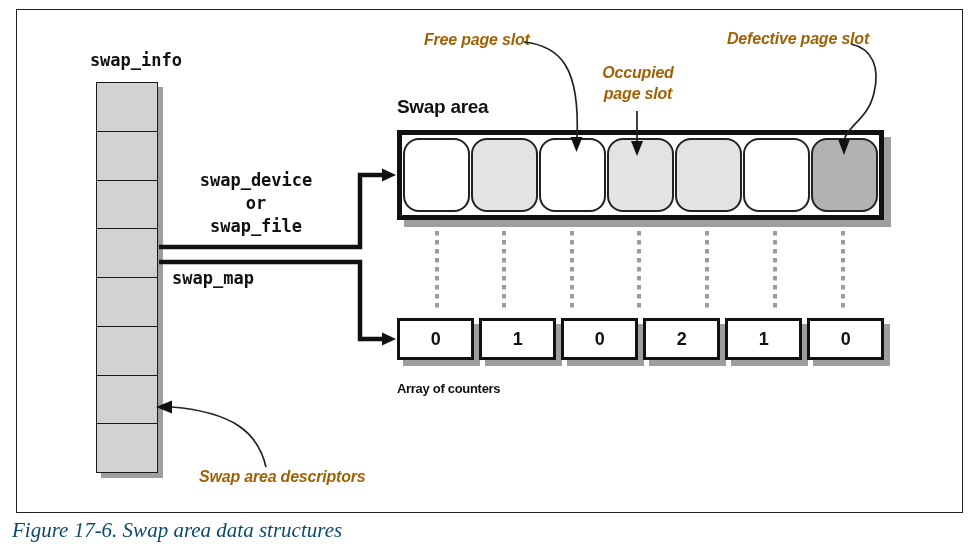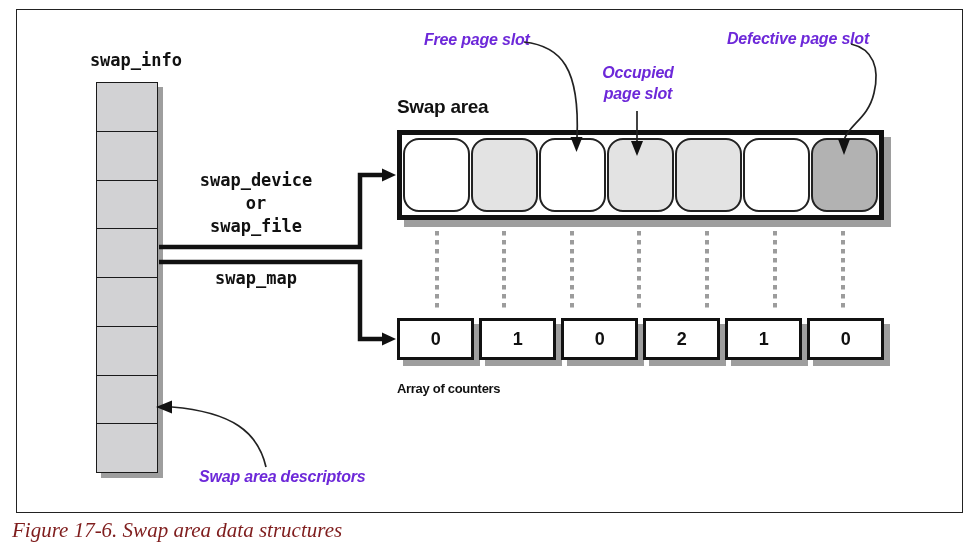--- a/index.html
+++ b/index.html
@@ -12,36 +12,36 @@
     position:absolute;left:16px;top:9px;width:947px;height:504px;
     border:1.5px solid #222;background:#fff;box-sizing:border-box;
   }
   
   .code{
     font-family:"DejaVu Sans Mono","Liberation Mono",monospace;
     font-weight:600;font-size:17px;color:#111;
   }
   .lbl-swap-info{position:absolute;left:78px;top:50px;width:104px;text-align:right;}
   .lbl-device{position:absolute;left:172px;top:169px;width:168px;text-align:center;line-height:23px;}
-  .lbl-map{position:absolute;left:172px;top:268px;width:168px;text-align:center;}
+  .lbl-map{position:absolute;left:172px;top:268px;width:168px;}
   
   .swap-info-array{
     position:absolute;left:96px;top:82px;width:62px;height:391px;
     border:1.5px solid #1a1a1a;background:#d2d2d4;box-sizing:border-box;
     display:flex;flex-direction:column;box-shadow:5px 5px 0 #9e9e9e;
   }
   .swap-info-array .cell{flex:1;border-bottom:1.5px solid #1a1a1a;}
   .swap-info-array .cell:last-child{border-bottom:none;}
   
   .bold-label{font-weight:700;font-size:19px;letter-spacing:-0.3px;color:#111;}
   .lbl-swap-area{position:absolute;left:397px;top:96px;}
   .lbl-counters{position:absolute;left:397px;top:381px;font-size:13px;}
   
   .anno{
-    font-style:italic;font-weight:600;font-size:16px;letter-spacing:-0.2px;color:#6d28d9;
+    font-style:italic;font-weight:600;font-size:16px;letter-spacing:-0.2px;color:#a16207;
   }
   .lbl-free{position:absolute;left:424px;top:31px;}
   .lbl-occupied{position:absolute;left:594px;top:62px;width:88px;text-align:center;line-height:21px;}
   .lbl-defective{position:absolute;left:727px;top:30px;}
   .lbl-descriptors{position:absolute;left:199px;top:468px;}
   
   .swap-area-box{
     position:absolute;left:397px;top:130px;width:487px;height:90px;
     border:5px solid #111;background:#fff;box-sizing:border-box;
     display:flex;align-items:center;gap:1px;padding:1px;
@@ -60,21 +60,21 @@
   }
   .counter-cell{
     flex:1;border:3.5px solid #111;background:#fff;box-sizing:border-box;
     display:flex;align-items:center;justify-content:center;
     font-weight:700;font-size:18px;letter-spacing:-0.5px;color:#111;
     box-shadow:6px 6px 0 #9e9e9e;
   }
   
   .caption{
     position:absolute;left:12px;top:518px;
-    font-family:"Liberation Serif",serif;font-style:italic;font-size:21px;color:#7f1d1d;
+    font-family:"Liberation Serif",serif;font-style:italic;font-size:21px;color:#0c4a6e;
   }
   .watermark{
     position:absolute;right:6px;top:528px;
     font-family:"DejaVu Sans Mono","Liberation Mono",monospace;
     font-size:17px;color:#dcdcd6;letter-spacing:0.5px;
   }
   svg.overlay{position:absolute;left:0;top:0;pointer-events:none;}
 </style>
 </head>
 <body>

